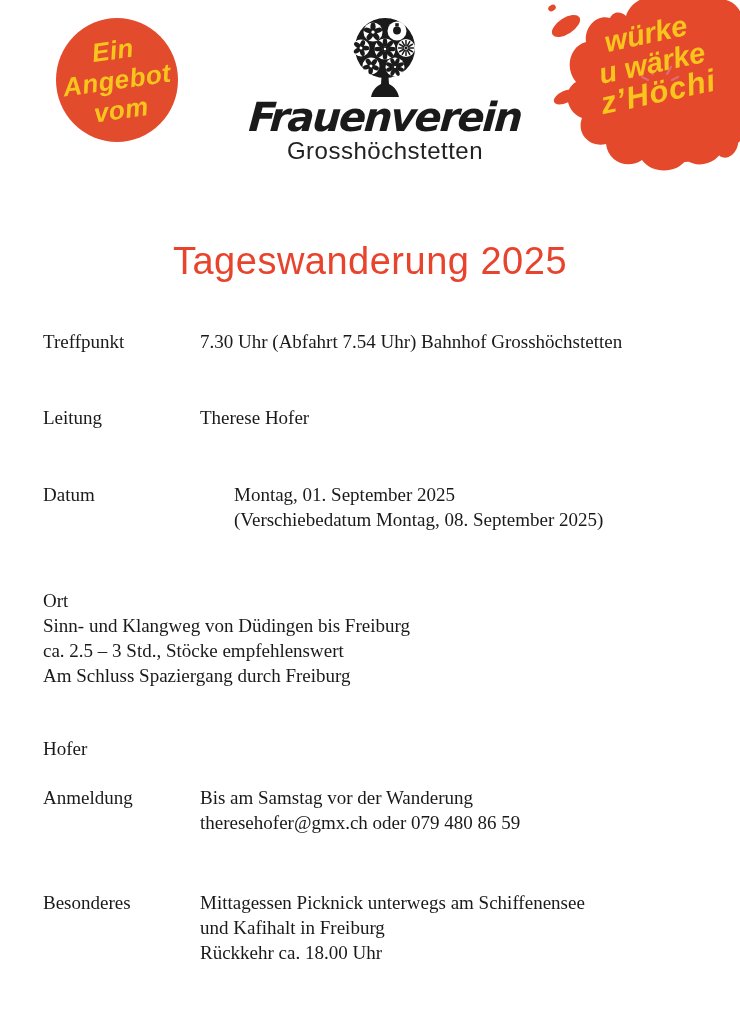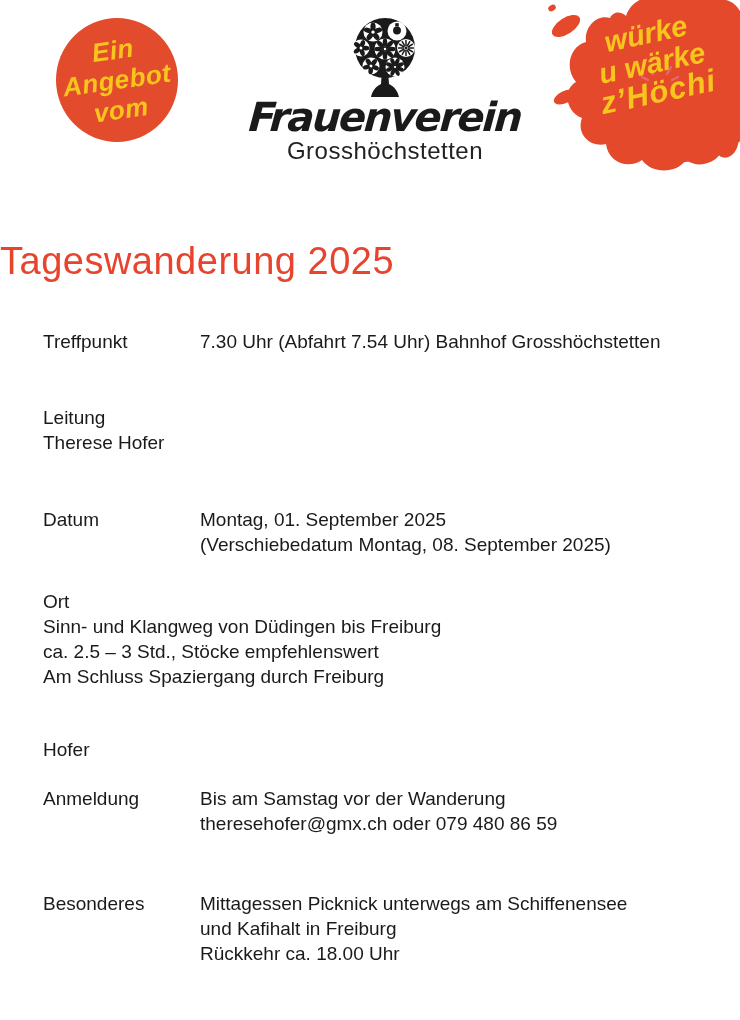--- a/index.html
+++ b/index.html
@@ -39,34 +39,34 @@
   .splat-text{
     position:absolute;left:28px;top:18px;width:168px;
     transform:rotate(-12deg);text-align:center;
     color:#f8c51e;font-weight:bold;font-style:italic;
     font-size:29px;line-height:30px;
   }
   .splat-line3{font-size:31px;letter-spacing:1px;}
   
   .title{
     position:absolute;left:0;top:240px;width:100%;margin:0;
-    font-size:38px;line-height:42px;font-weight:normal;
+    text-align:center;font-size:38px;line-height:42px;font-weight:normal;
     color:#e8432c;letter-spacing:.5px;
   }
   
   .details{
     position:absolute;left:43px;top:329px;width:660px;
     font-size:19px;line-height:25px;
   }
-  .row{display:flex;}
+  .row{display:flex;font-family:Liberation Serif, serif;}
   .row .label{width:157px;flex:none;}
   .row .value{flex:1;}
   .row:nth-child(1){margin-bottom:51px;}
-  .row:nth-child(2){margin-bottom:52px;flex-direction:column;}
-  .row:nth-child(3){margin-bottom:32px;}
+  .row:nth-child(2){margin-bottom:52px;}
+  .row:nth-child(3){margin-bottom:56px;gap:34px;}
   .row:nth-child(4){margin-bottom:48px;flex-direction:column;}
   .row:nth-child(5){margin-bottom:24px;}
   .row:nth-child(6){margin-bottom:55px;}
 </style>
 </head>
 <body>
 
 <div class="page">
 
   <div class="badge">

